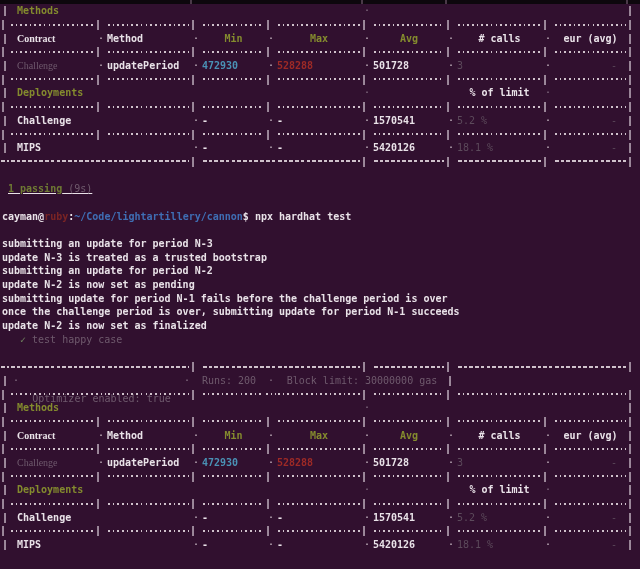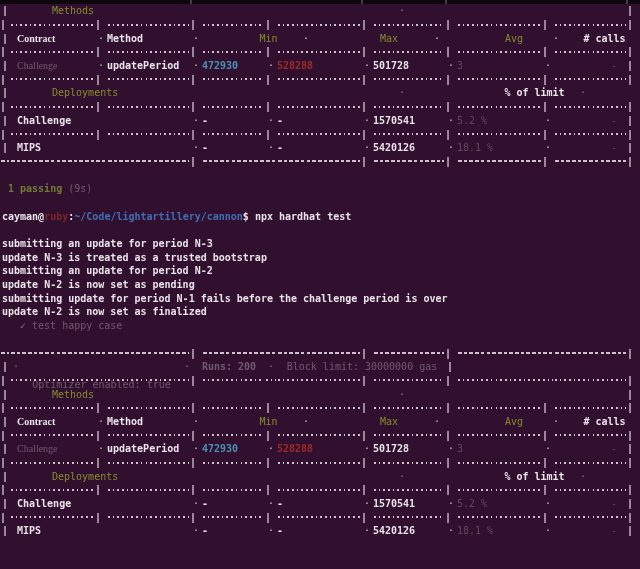--- a/index.html
+++ b/index.html
@@ -13,52 +13,52 @@
     color:#e9e2e8;
   }
   
   .topstrip{position:relative;height:4px;background:#0d070d;}
   .topstrip .tick{position:absolute;top:0;width:2px;height:4px;background:#4a3948;}
   
   .r{display:flex;height:13.7px;align-items:center;}
   .c{flex:none;white-space:pre;overflow:hidden;}
   .lb{width:10px;padding-left:2px;box-sizing:border-box;}
   .c1{width:85px;font-family:Liberation Serif, serif;}.s{width:12px;}.c2{width:83px;}.c3{width:63px;}
-  .c4{width:84px;}.c5{width:72px;font-weight:bold;}.c6{width:85px;}.c7{width:73px;}
+  .c4{width:84px;}.c5{width:72px;}.c6{width:85px;}.c7{width:73px;}
   .rb{width:13px;}
   .m12{width:180px;}.m34{width:159px;margin-top:36px;}.m67{width:170px;}
   .ar{padding-right:14px;box-sizing:border-box;}
   .ar7{text-align:right;padding-right:10px;box-sizing:border-box;}
   .ac{text-align:center;}
   .pl{padding-left:7px;box-sizing:border-box;}
   
   .bar{color:#e0d4de;font-weight:bold;}
   .bar::before{content:"|";}
   .dot{text-align:center;color:#d0c2cc;}
   .dot::before{content:"·";}
   .ddot{text-align:center;color:#8a7588;}
   .ddot::before{content:"·";}
   
   .fill{display:flex;align-items:center;padding:0 1px;box-sizing:border-box;}
   .dots{width:100%;height:2px;background:repeating-linear-gradient(90deg,#d0c2cc 0 1.6px,transparent 1.6px 4.7px);}
   .dash{width:100%;height:2px;background:repeating-linear-gradient(90deg,#d0c2cc 0 3.6px,transparent 3.6px 5.7px);}
   
-  .g{color:#848b2e;font-weight:normal;margin-left:35px;}
+  .g{color:#848b2e;font-weight:bold;}
   .w{color:#e9e2e8;font-weight:bold;}
   .d{color:#6f5a6d;}
   .d2{color:#5c4a5b;}
   .cy{color:#4a91b5;font-weight:bold;}
   .rd{color:#9e2a26;font-weight:bold;}
   .gp{color:#6f7a33;font-weight:bold;}
   .ck{color:#6c7a5c;}
   .blue{color:#3f6eb4;font-weight:bold;}
   .hred{color:#7a2424;font-weight:bold;}
   .line{padding-left:2px;white-space:pre;}
   .indent-check{padding-left:20px;}
-  .pad8{padding-left:8px;}
+  .pad8{padding-left:8px;text-decoration:underline;}
 </style>
 </head>
 <body>
 
 <div id="term">
 
   <div class="topstrip">
     <span class="tick" style="left:190px"></span>
     <span class="tick" style="left:361px"></span>
     <span class="tick" style="left:445px"></span>
@@ -280,20 +280,21 @@
   </div>
 
   <div class="r"></div>
 
 
   <div class="r line w">submitting an update for period N-3</div>
   <div class="r line w">update N-3 is treated as a trusted bootstrap</div>
   <div class="r line w">submitting an update for period N-2</div>
   <div class="r line w">update N-2 is now set as pending</div>
   <div class="r line w">submitting update for period N-1 fails before the challenge period is over</div>
+  <div class="r line w">once the challenge period is over, submitting update for period N-1 succeeds</div>
   <div class="r line w">update N-2 is now set as finalized</div>
 
   <div class="r line indent-check">
     <span class="ck">✓</span>
     <span class="d"> test happy case</span>
   </div>
 
   <div class="r"></div>
 
   <div class="r">

